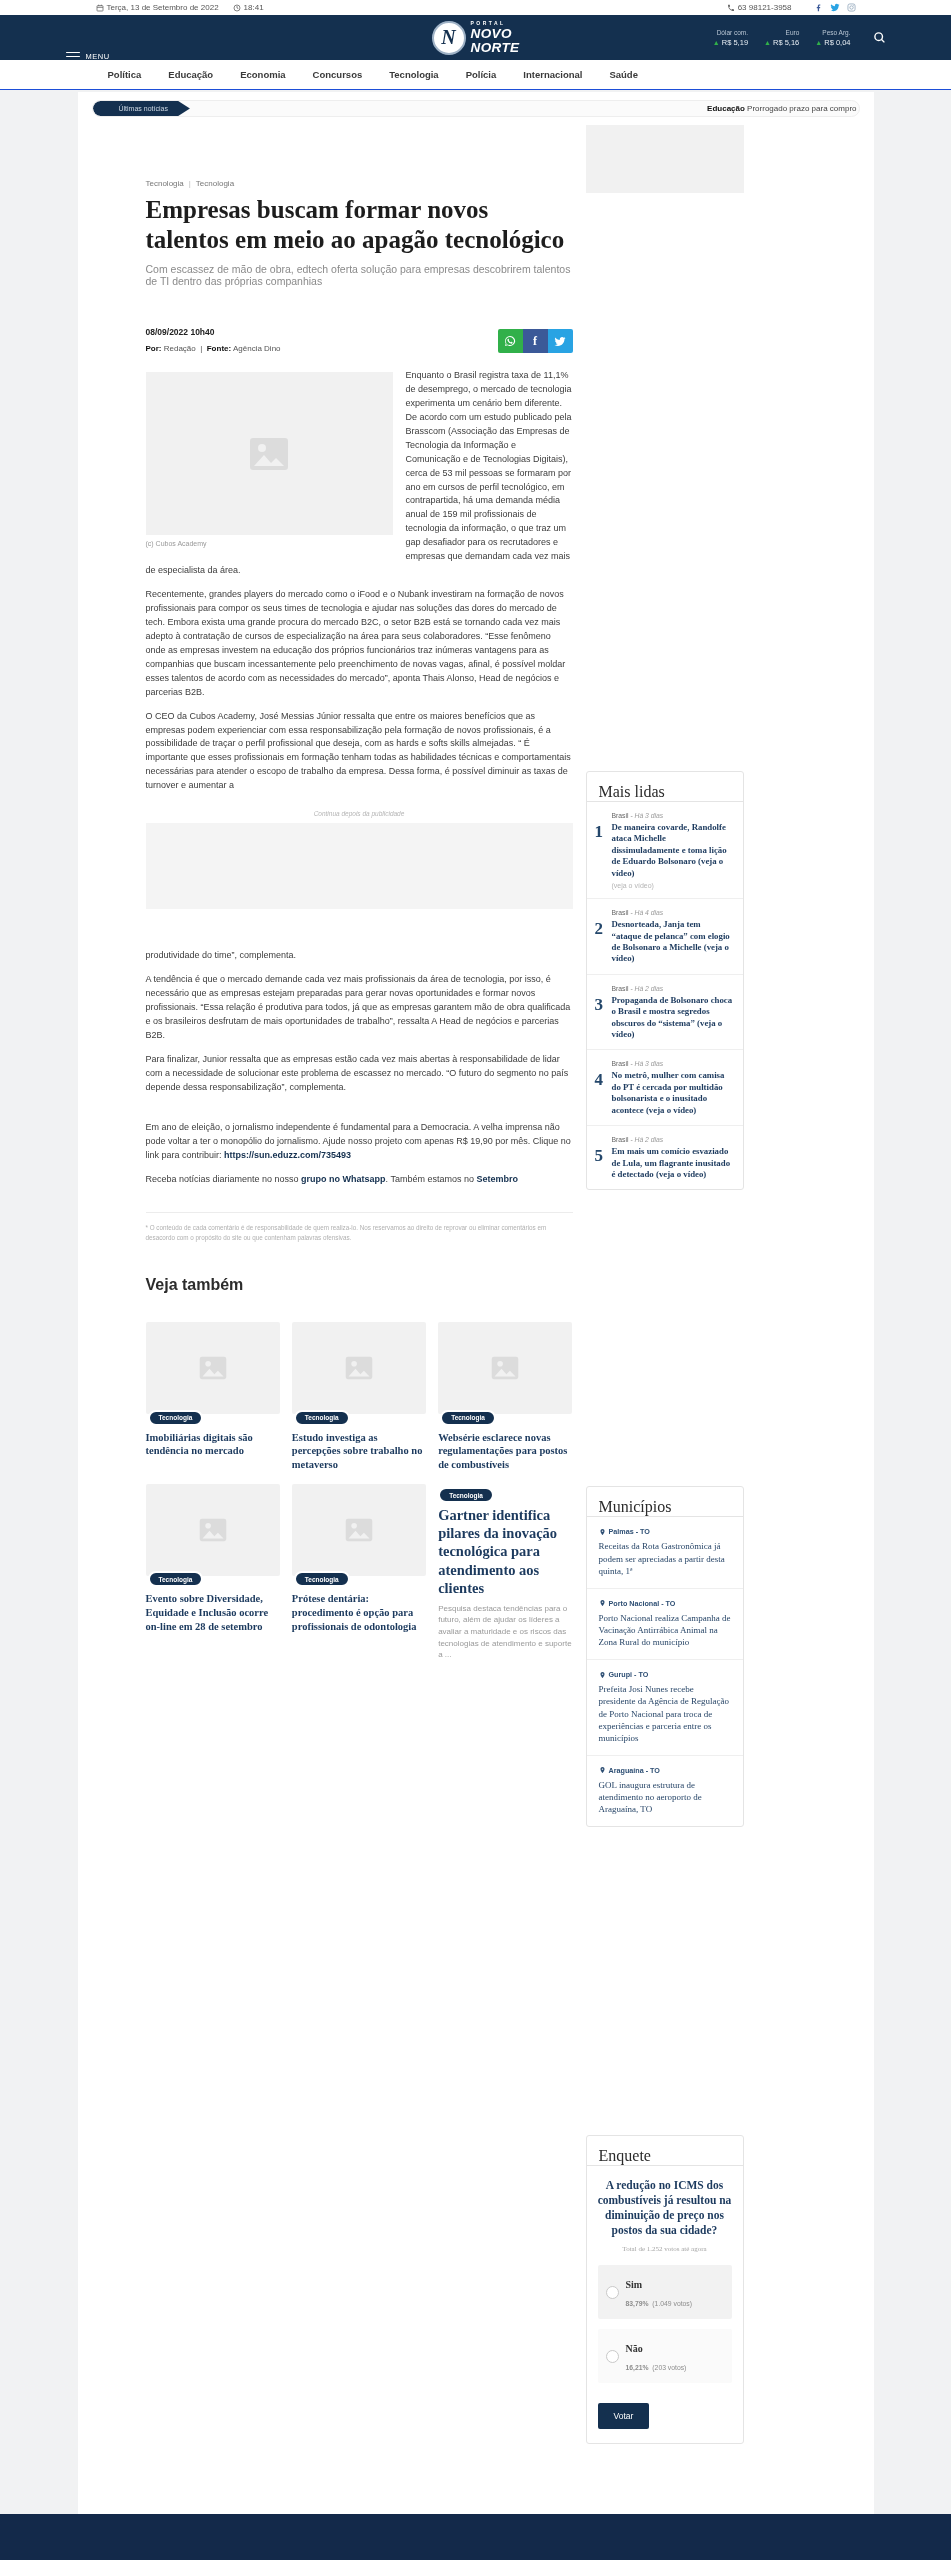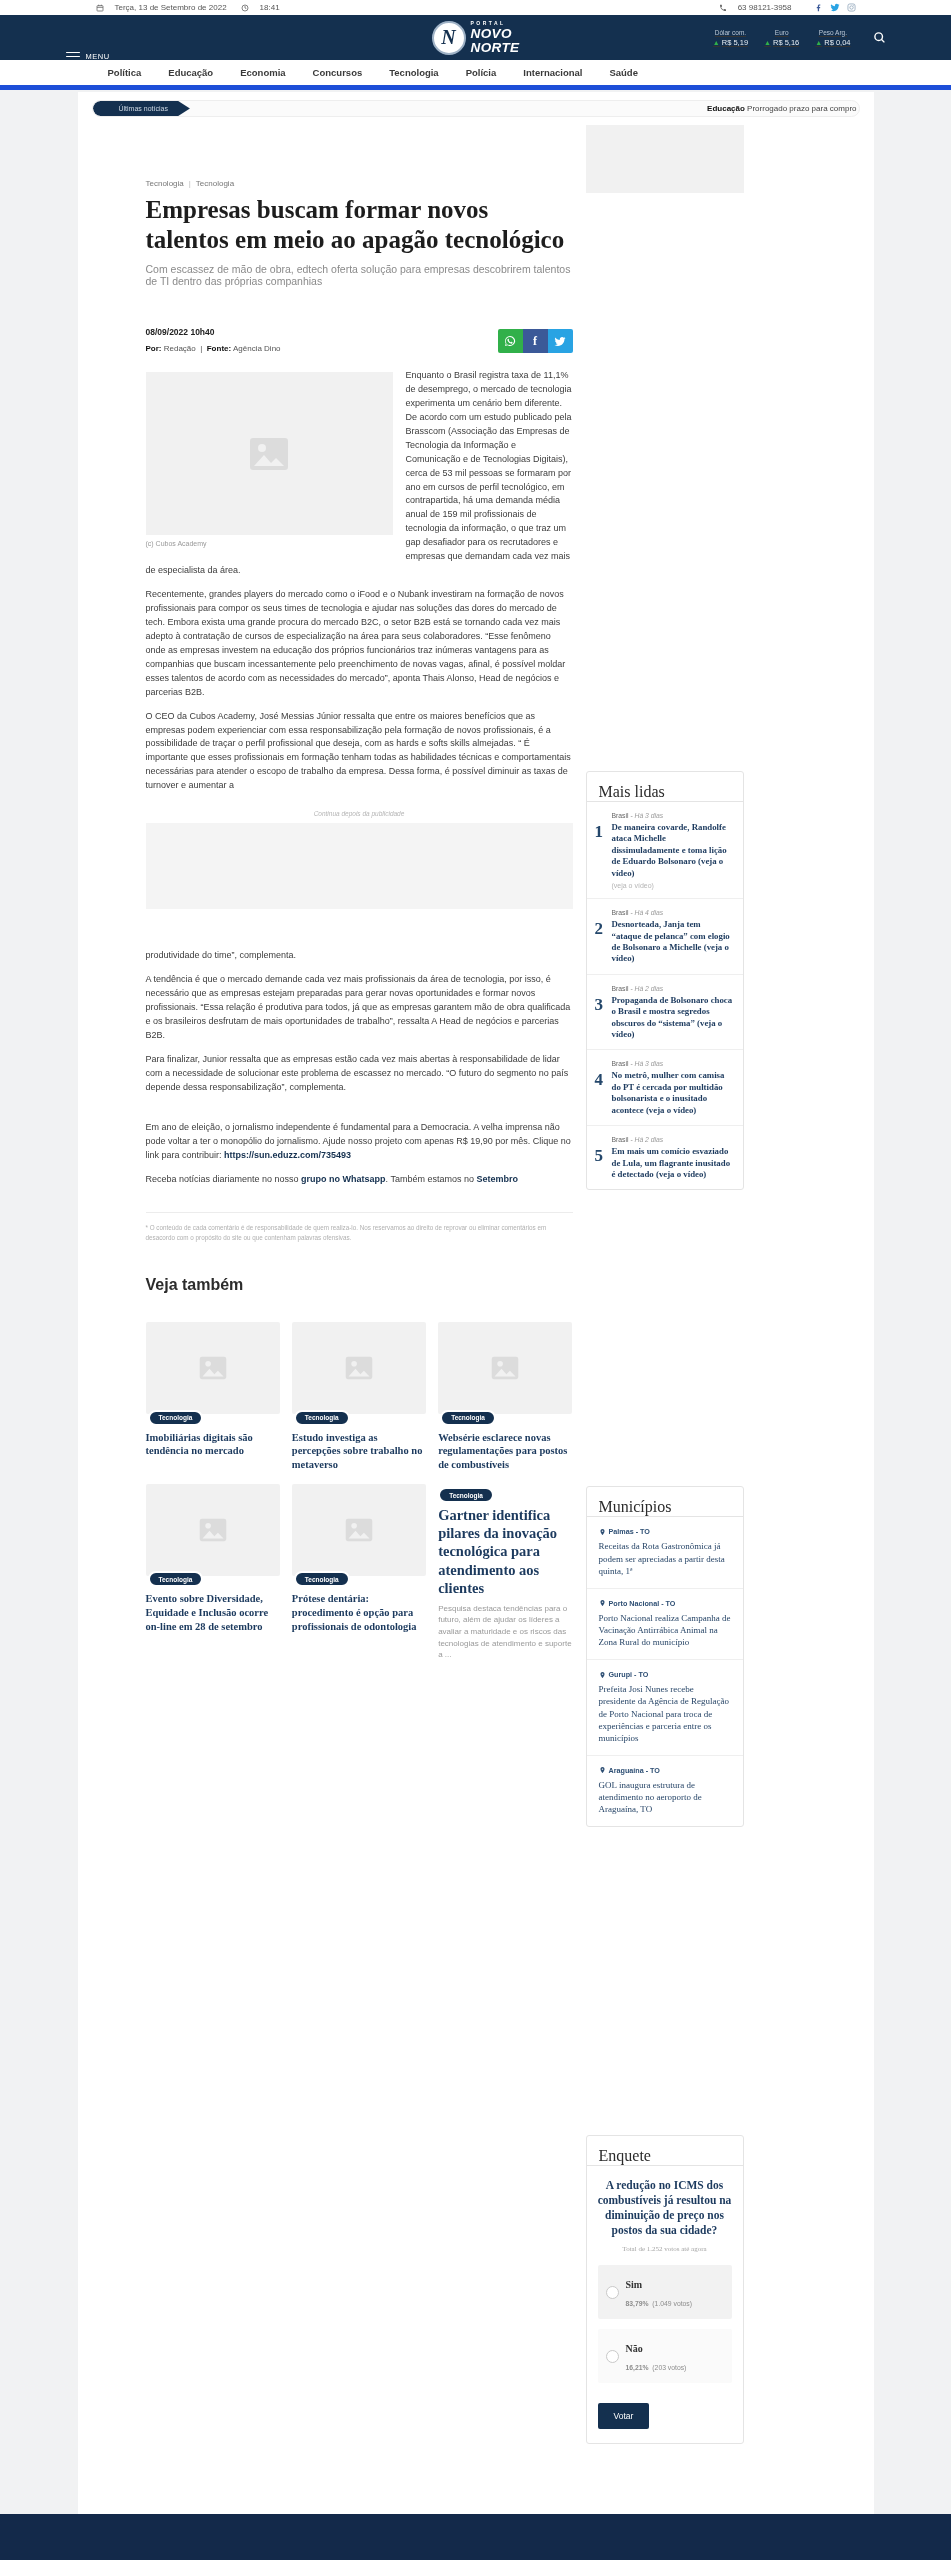--- a/index.html
+++ b/index.html
@@ -6,47 +6,47 @@
     --navy:#14304f; --navy-dark:#0f2742; --navy-text:#1c3a5e;
     --green:#31b04a; --facebook:#3b5998; --twitter:#29a3e3;
     --page-bg:#f1f2f3; --line:#e4e4e4; --gray-box:#efefef;
   }
   *{margin:0;padding:0;box-sizing:border-box;}
   body{width:951px;background:var(--page-bg);font-family:"Liberation Sans","DejaVu Sans",sans-serif;color:#333;}
 
   
   .topbar{background:#fff;height:15px;font-size:8px;color:#555;}
   .topbar-inner{width:760px;margin:0 auto;display:flex;align-items:center;height:100%;}
-  .tb-item{display:inline-flex;align-items:center;gap:11px;margin-right:14px;}
+  .tb-item{display:inline-flex;align-items:center;gap:3px;margin-right:14px;}
   .tb-item svg{display:block;}
   .tb-right{margin-left:auto;display:inline-flex;align-items:center;gap:8px;}
   .tb-social{display:inline-flex;align-items:center;gap:7px;}
   .tb-social a{display:inline-flex;text-decoration:none;}
 
   
   .header{background:var(--navy);height:45px;}
   .header-inner{width:820px;margin:0 auto;height:100%;display:flex;align-items:center;position:relative;}
   .menu-btn{background:none;border:none;color:#fff;display:flex;align-items:center;gap:6px;font-size:7.5px;letter-spacing:.5px;cursor:pointer;margin-top:38px;}
   .burger{display:inline-block;width:14px;}
   .burger span{display:block;height:1.6px;background:#fff;margin:2.4px 0;border-radius:1px;}
   .logo{position:absolute;left:50%;transform:translateX(-50%);display:flex;align-items:center;gap:5px;color:#fff;}
   .logo-circle{width:34px;height:34px;border-radius:50%;background:#fff;border:2px solid #9fb2c6;display:flex;align-items:center;justify-content:center;
     font-family:"Liberation Serif",serif;font-weight:bold;font-style:italic;font-size:20px;color:var(--navy);}
   .logo-text{line-height:1;}
   .logo-text .lt-small{font-size:5px;letter-spacing:2.5px;font-weight:bold;display:block;margin-bottom:1px;}
   .logo-text .lt-big{font-size:13.5px;font-weight:bold;font-style:italic;display:block;letter-spacing:.4px;}
   .quotes{margin-left:auto;display:flex;gap:16px;margin-right:22px;}
-  .quote{text-align:center;text-decoration:underline;}
+  .quote{text-align:right;}
   .quote-label{font-size:6.5px;color:#b9c6d4;display:block;margin-bottom:2px;}
   .quote-value{font-size:7.5px;color:#e8eef4;display:flex;align-items:center;gap:2px;}
   .up-arrow{color:var(--green);font-size:7px;}
   .search-btn{background:none;border:none;cursor:pointer;display:flex;}
 
   
-  .nav{background:#fff;border-bottom:5px solid #1d4ed8;height:30px;}
+  .nav{background:#fff;border-bottom:1px solid #1d4ed8;height:30px;}
   .nav-inner{width:760px;margin:0 auto;display:flex;align-items:center;height:100%;gap:27px;padding-left:12px;}
   .nav a{font-size:9.5px;font-weight:bold;color:#3a3a3a;text-decoration:none;}
 
   
   .page{background:var(--page-bg);padding:2px 0 0;}
   .card{width:796px;margin:0 auto;background:#fff;padding:8px 0 70px;}
   .ticker{margin:0 14px;height:17px;background:#fbfbfb;border:1px solid #eee;border-radius:9px;display:flex;align-items:center;overflow:hidden;}
   .ticker-tag{background:var(--navy);color:#cfd9e4;font-size:7px;height:100%;display:flex;align-items:center;padding:0 22px 0 26px;border-radius:9px 0 0 9px;
     clip-path:polygon(0 0,88% 0,100% 50%,88% 100%,0 100%);cursor:pointer;}
   .ticker-text{margin-left:auto;font-size:8px;color:#444;white-space:nowrap;padding-right:2px;}

